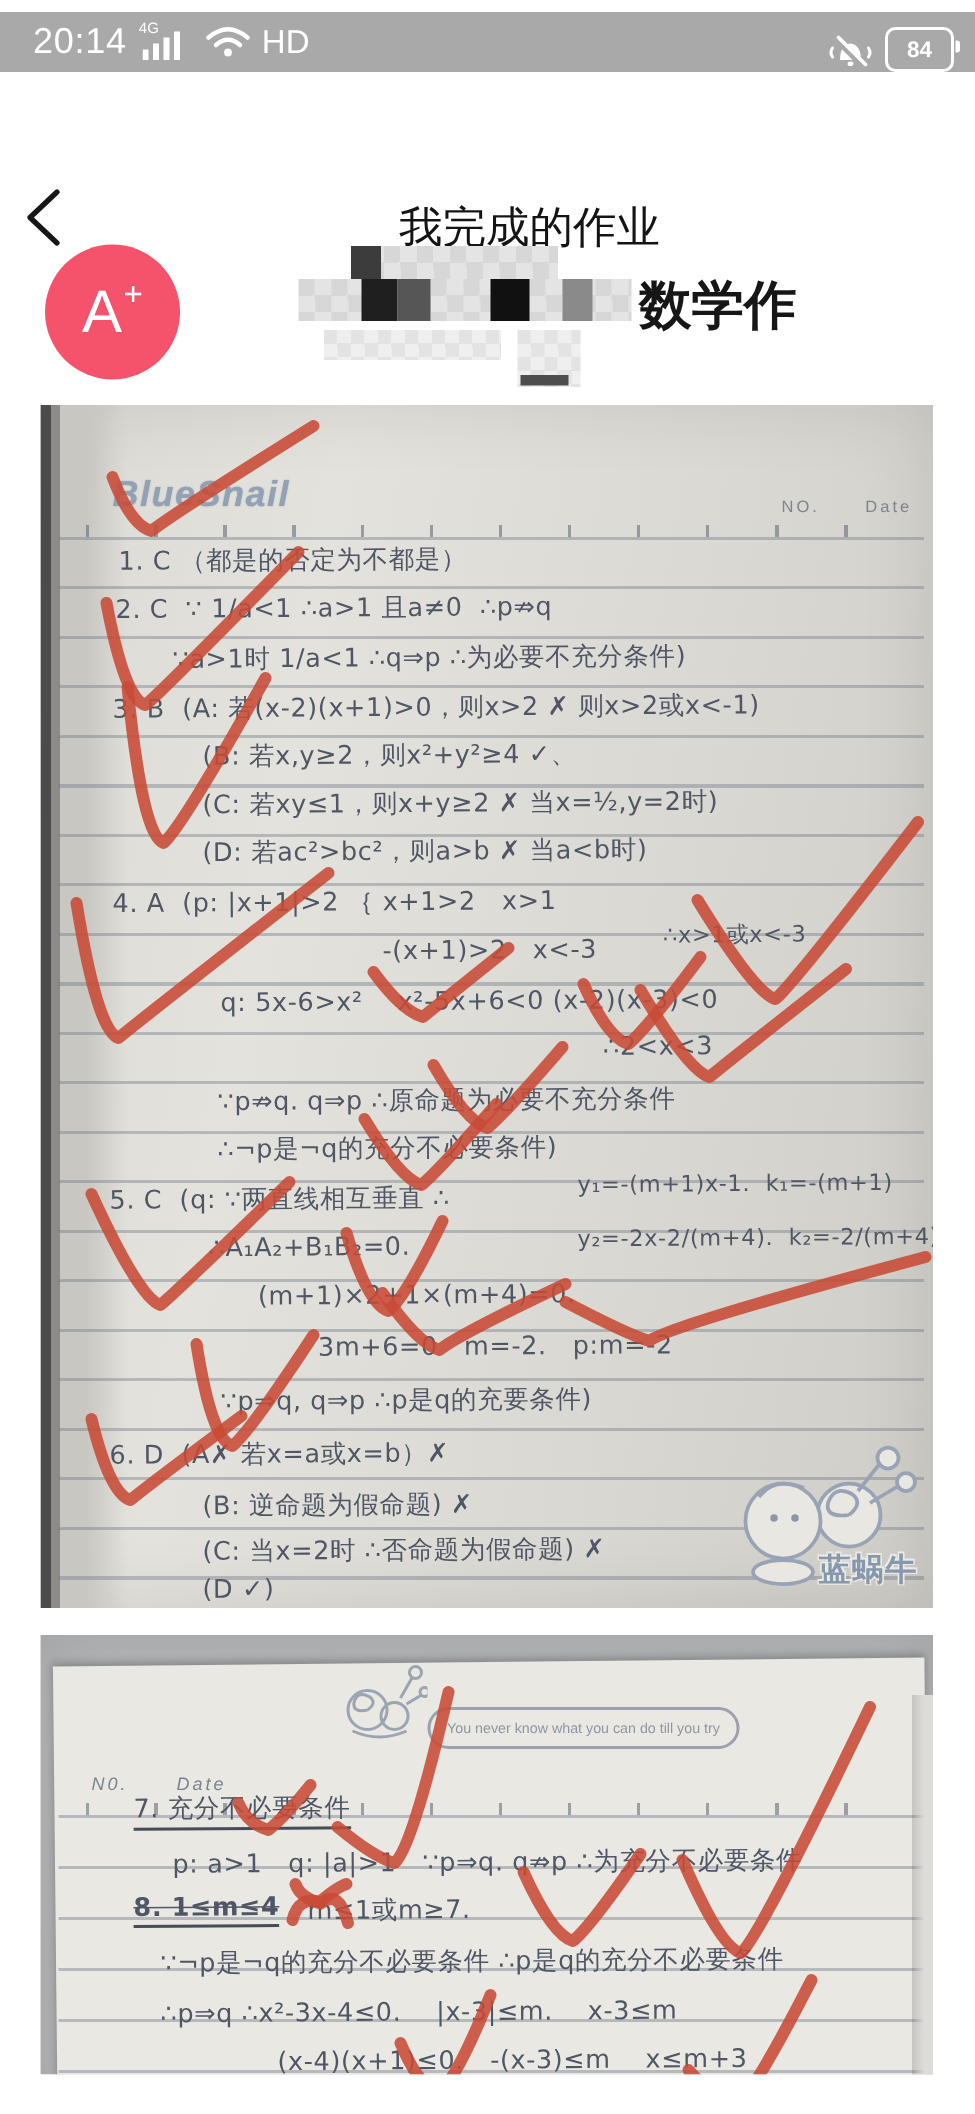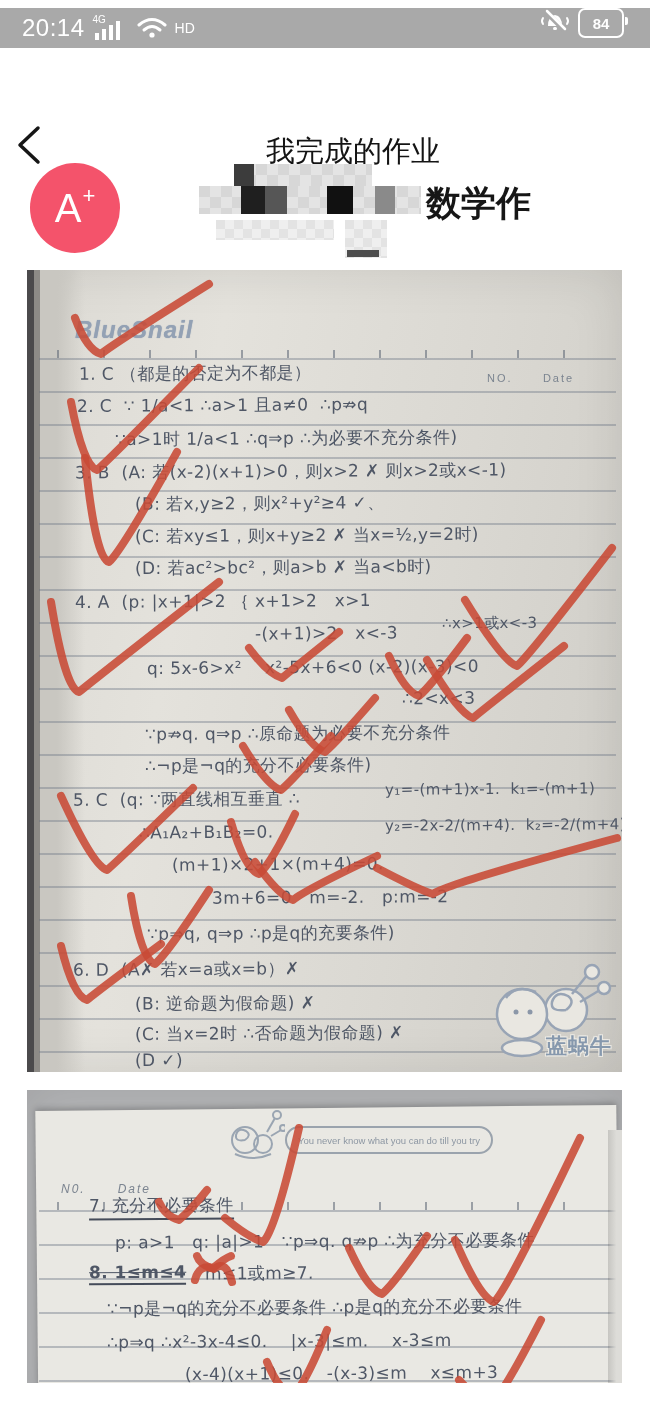--- a/index.html
+++ b/index.html
@@ -7,22 +7,22 @@
           font-family:"Liberation Sans",sans-serif;}
 
   
   .statusbar{position:absolute;left:0;top:8px;width:650px;height:40px;background:#a9a9a9;
              display:flex;align-items:center;color:#fff;}
   .sb-left{display:flex;align-items:center;margin-left:22px;gap:8px;}
   .sb-time{font-size:24px;letter-spacing:.5px;}
   .sb-sig{position:relative;width:36px;height:26px;}
   .sb-sig .fourg{position:absolute;left:0;top:-1px;font-size:10px;font-weight:normal;}
   .sb-sig svg{position:absolute;left:2px;bottom:1px;}
-  .sb-hd{font-size:14px;}
-  .sb-right{position:absolute;right:26px;top:0;height:40px;display:flex;align-items:flex-start;gap:6px;}
+  .sb-hd{font-size:22px;}
+  .sb-right{position:absolute;right:14px;top:0;height:40px;display:flex;align-items:flex-end;gap:6px;}
   .batt{position:relative;width:42px;height:26px;border:2px solid #fff;border-radius:7px;
         display:flex;align-items:center;justify-content:center;font-size:15px;font-weight:bold;}
   .batt:after{content:"";position:absolute;right:-6px;top:7px;width:3px;height:8px;background:#fff;
               border-radius:0 2px 2px 0;}
 
   
   .nav{position:absolute;left:0;top:48px;width:650px;height:100px;background:#fff;}
   .nav-back{position:absolute;left:14px;top:76px;width:30px;height:42px;cursor:pointer;}
   .nav-title{position:absolute;left:0;top:84px;width:100%;text-align:center;font-size:29px;color:#141414;padding-left:28px;}
   .nav-action{position:absolute;right:12px;top:84px;font-size:29px;color:#141414;cursor:pointer;}
@@ -52,23 +52,23 @@
          background:repeating-linear-gradient(to bottom,rgba(104,114,130,.38) 0 2px,transparent 2px 33px);}
   .photo1 .rules{top:88px;bottom:14px;}
   .photo2 .rules{top:120px;bottom:6px;background:repeating-linear-gradient(to bottom,rgba(104,114,130,.40) 0 2px,transparent 2px 34px);}
   .ticks{position:absolute;left:30px;right:16px;height:8px;
          background:repeating-linear-gradient(90deg,rgba(90,100,115,.55) 0 2px,transparent 2px 46px);}
   .photo1 .ticks{top:80px;}
   .photo2 .ticks{top:112px;}
   .brand{position:absolute;left:48px;top:46px;font-size:24px;font-weight:bold;font-style:italic;
          color:#93a1b4;letter-spacing:1px;text-shadow:0 0 1px #93a1b4;}
   .nodate{position:absolute;font-size:11px;color:#7b8490;letter-spacing:2px;white-space:pre;}
-  .photo1 .nodate{left:460px;top:62px;margin-top:40px;}
+  .photo1 .nodate{left:494px;top:62px;}
   .photo2 .nodate{left:34px;top:92px;font-size:12px;font-style:italic;}
-  .motto{position:absolute;left:258px;top:36px;width:204px;height:24px;border:2px solid #9aa3ad;
+  .motto{position:absolute;left:258px;top:48px;width:204px;height:24px;border:2px solid #9aa3ad;
          border-radius:14px;display:flex;align-items:center;justify-content:center;
          font-size:9.5px;color:#8d97a3;white-space:nowrap;}
   .hw{position:absolute;white-space:pre;font-family:"DejaVu Sans",sans-serif;color:#4f5766;
       font-size:17px;letter-spacing:.4px;transform:rotate(-.4deg);}
   .hw.u{border-bottom:2px solid #454c5a;padding-bottom:1px;}
   .hw.strike{text-decoration:line-through;font-weight:bold;}
   svg.marks{position:absolute;left:0;top:0;}
   .mark{fill:none;stroke:#c84a36;stroke-width:8;stroke-linecap:round;stroke-linejoin:round;opacity:.88;}
   .mascot{position:absolute;right:2px;bottom:10px;width:132px;height:100px;}
   .mascot-name{position:absolute;right:10px;bottom:12px;font-size:21px;font-weight:bold;color:#8698ad;

